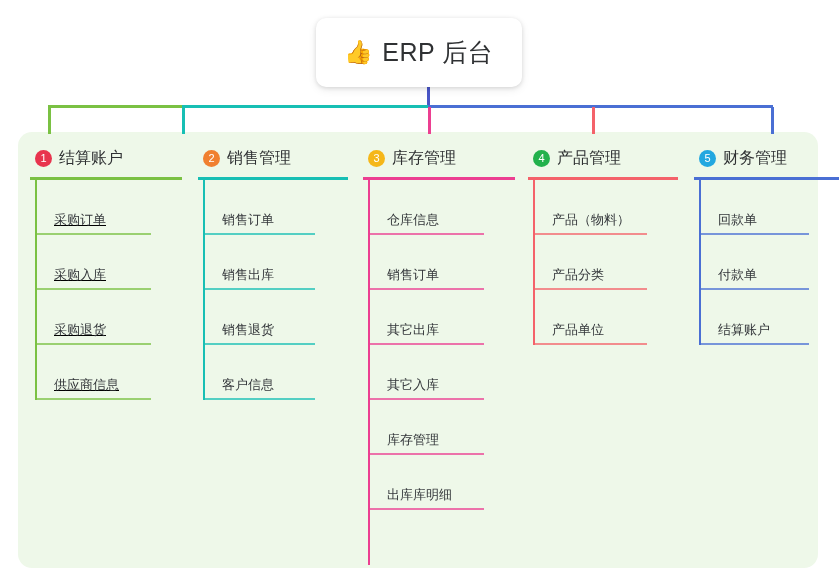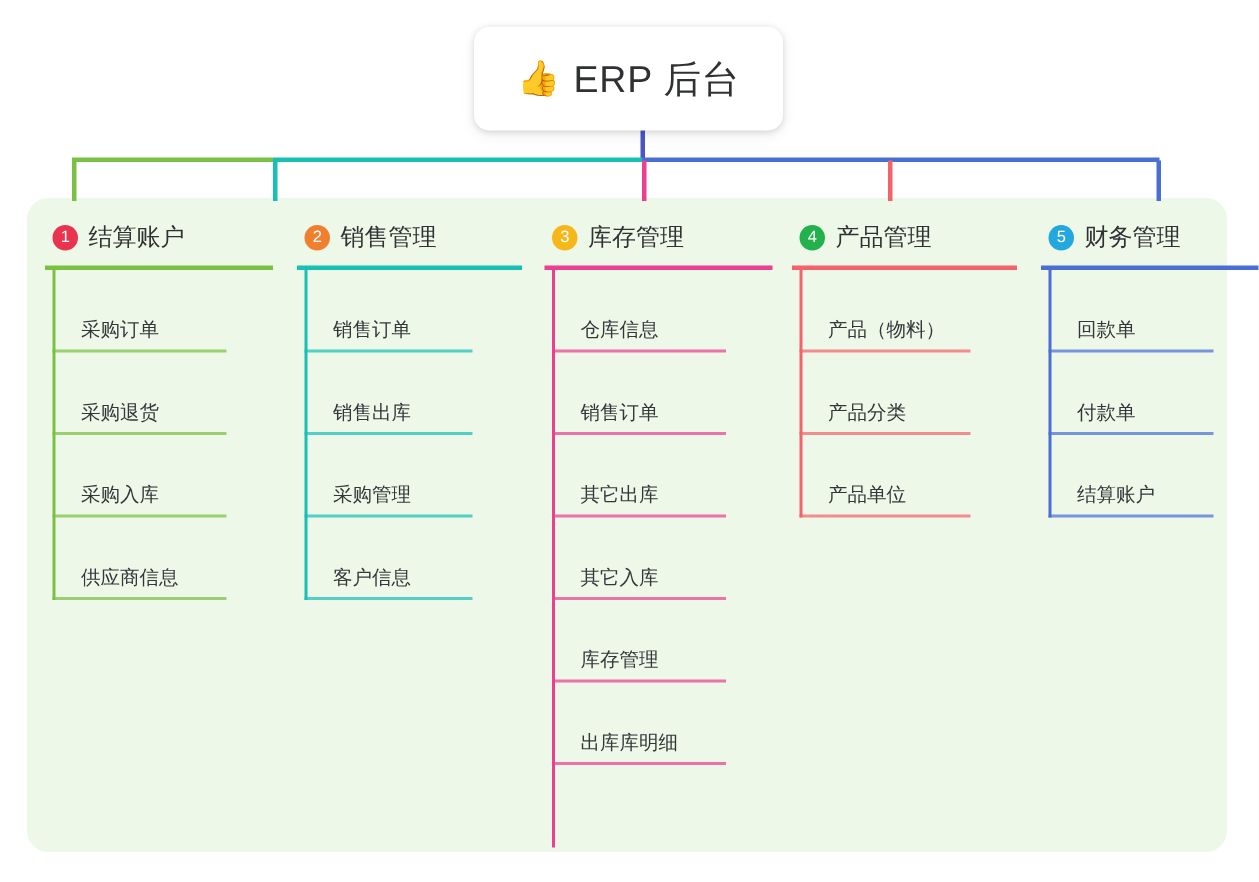--- a/index.html
+++ b/index.html
@@ -100,32 +100,32 @@
 
   <div class="panel"></div>
 
   <div id="columns-layer">
       <div class="col" style="left: 30px; width: 152px;">
         <div class="col-head">
           <span class="badge" style="background: rgb(232, 52, 78);">1</span>
           <span class="col-title">结算账户</span>
         </div>
         <div class="col-rule" style="background: rgb(122, 193, 67); width: 152px;"></div>
-        <div class="items" style="height: 184px;">
+        <div class="items" style="height: 184px; text-decoration: underline;">
           <div class="spine" style="background: rgb(122, 193, 67); height: 220px;"></div>
           <div class="item">
             <span class="item-label">采购订单</span>
             <div class="item-rule" style="background: rgb(122, 193, 67); opacity: 0.72; width: 116px;"></div>
           </div>
           <div class="item">
+            <span class="item-label">采购入库</span>
+            <div class="item-rule" style="background: rgb(122, 193, 67); opacity: 0.72; width: 116px;"></div>
+          </div>
+          <div class="item">
             <span class="item-label">采购退货</span>
-            <div class="item-rule" style="background: rgb(122, 193, 67); opacity: 0.72; width: 116px;"></div>
-          </div>
-          <div class="item">
-            <span class="item-label">采购入库</span>
             <div class="item-rule" style="background: rgb(122, 193, 67); opacity: 0.72; width: 116px;"></div>
           </div>
           <div class="item">
             <span class="item-label">供应商信息</span>
             <div class="item-rule" style="background: rgb(122, 193, 67); opacity: 0.72; width: 116px;"></div>
           </div>
         </div>
       </div>
       <div class="col" style="left: 198px; width: 150px;">
         <div class="col-head">
@@ -137,21 +137,21 @@
           <div class="spine" style="background: rgb(23, 191, 180); height: 220px;"></div>
           <div class="item">
             <span class="item-label">销售订单</span>
             <div class="item-rule" style="background: rgb(23, 191, 180); opacity: 0.72; width: 112px;"></div>
           </div>
           <div class="item">
             <span class="item-label">销售出库</span>
             <div class="item-rule" style="background: rgb(23, 191, 180); opacity: 0.72; width: 112px;"></div>
           </div>
           <div class="item">
-            <span class="item-label">采购管理</span>
+            <span class="item-label">销售退货</span>
             <div class="item-rule" style="background: rgb(23, 191, 180); opacity: 0.72; width: 112px;"></div>
           </div>
           <div class="item">
             <span class="item-label">客户信息</span>
             <div class="item-rule" style="background: rgb(23, 191, 180); opacity: 0.72; width: 112px;"></div>
           </div>
         </div>
       </div>
       <div class="col" style="left: 363px; width: 152px;">
         <div class="col-head">

